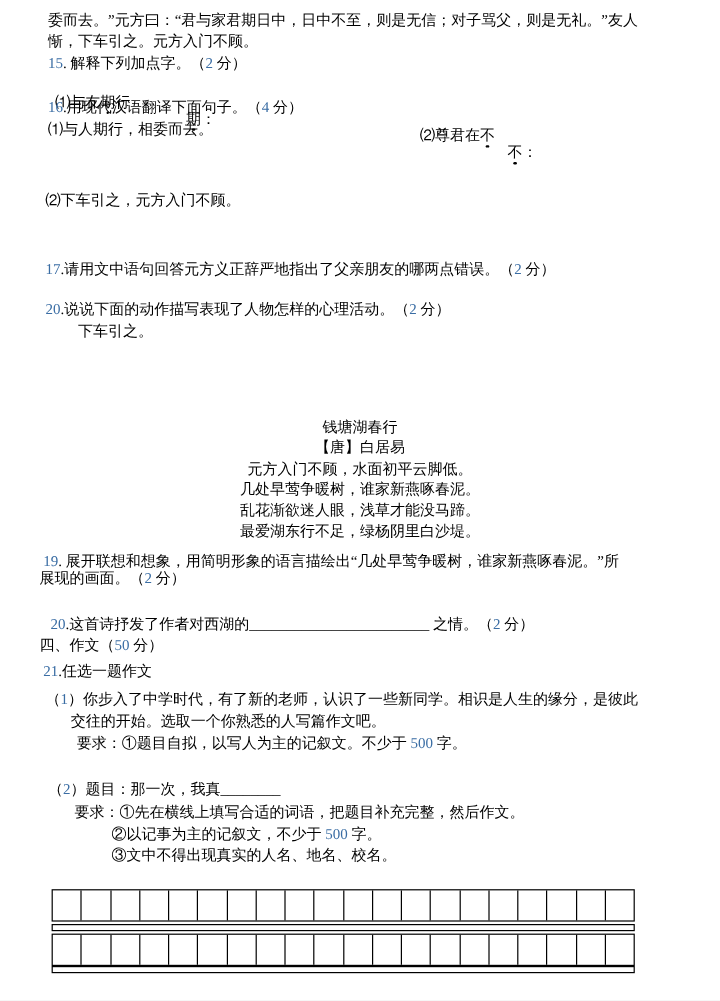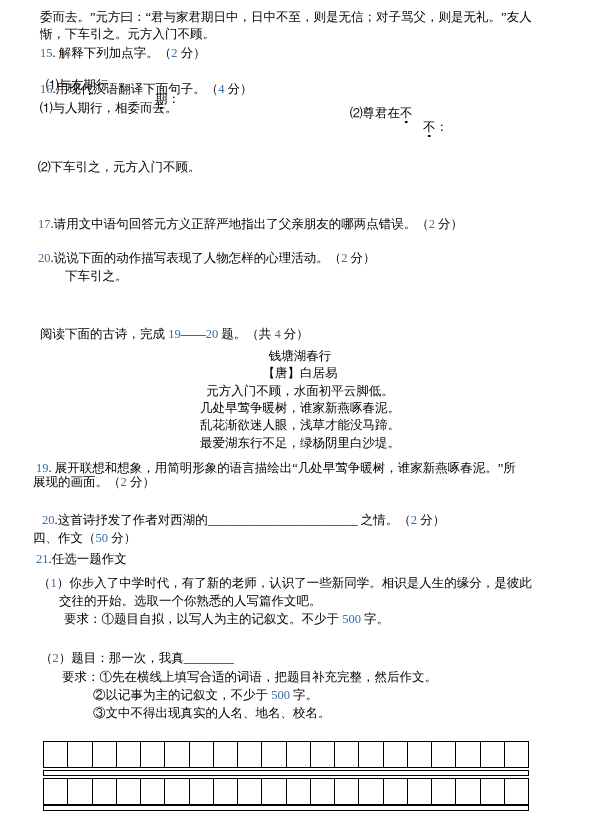--- a/index.html
+++ b/index.html
@@ -50,21 +50,20 @@
 
   <div class="ln" style="top:82px;left:40px"><span class="num">16</span>.用现代汉语翻译下面句子。（<span class="num">4</span> 分）</div>
   <div class="ln" style="top:101px;left:40px">⑴与人期行，相委而去。</div>
   <div class="ln" style="top:160px;left:38px">⑵下车引之，元方入门不顾。</div>
 
   <div class="ln" style="top:217px;left:38px"><span class="num">17</span>.请用文中语句回答元方义正辞严地指出了父亲朋友的哪两点错误。（<span class="num">2</span> 分）</div>
 
   <div class="ln" style="top:251px;left:38px"><span class="num">20</span>.说说下面的动作描写表现了人物怎样的心理活动。（<span class="num">2</span> 分）</div>
   <div class="ln" style="top:269px;left:65px">下车引之。</div>
 
-  <div class="ln" style="top:327px;left:40px">阅读下面的古诗，完成 <span class="num">19</span>——<span class="num">20</span> 题。（共 <span class="num">4</span> 分）</div>
   <div class="ln center" style="top:349px">钱塘湖春行</div>
   <div class="ln center" style="top:366px">【唐】白居易</div>
   <div class="ln center" style="top:384px">元方入门不顾，水面初平云脚低。</div>
   <div class="ln center" style="top:401px">几处早莺争暖树，谁家新燕啄春泥。</div>
   <div class="ln center" style="top:418px">乱花渐欲迷人眼，浅草才能没马蹄。</div>
   <div class="ln center" style="top:436px">最爱湖东行不足，绿杨阴里白沙堤。</div>
 
   <div class="ln" style="top:461px;left:36px"><span class="num">19</span>. 展开联想和想象，用简明形象的语言描绘出“几处早莺争暖树，谁家新燕啄春泥。”所</div>
   <div class="ln" style="top:475px;left:33px">展现的画面。（<span class="num">2</span> 分）</div>
 

